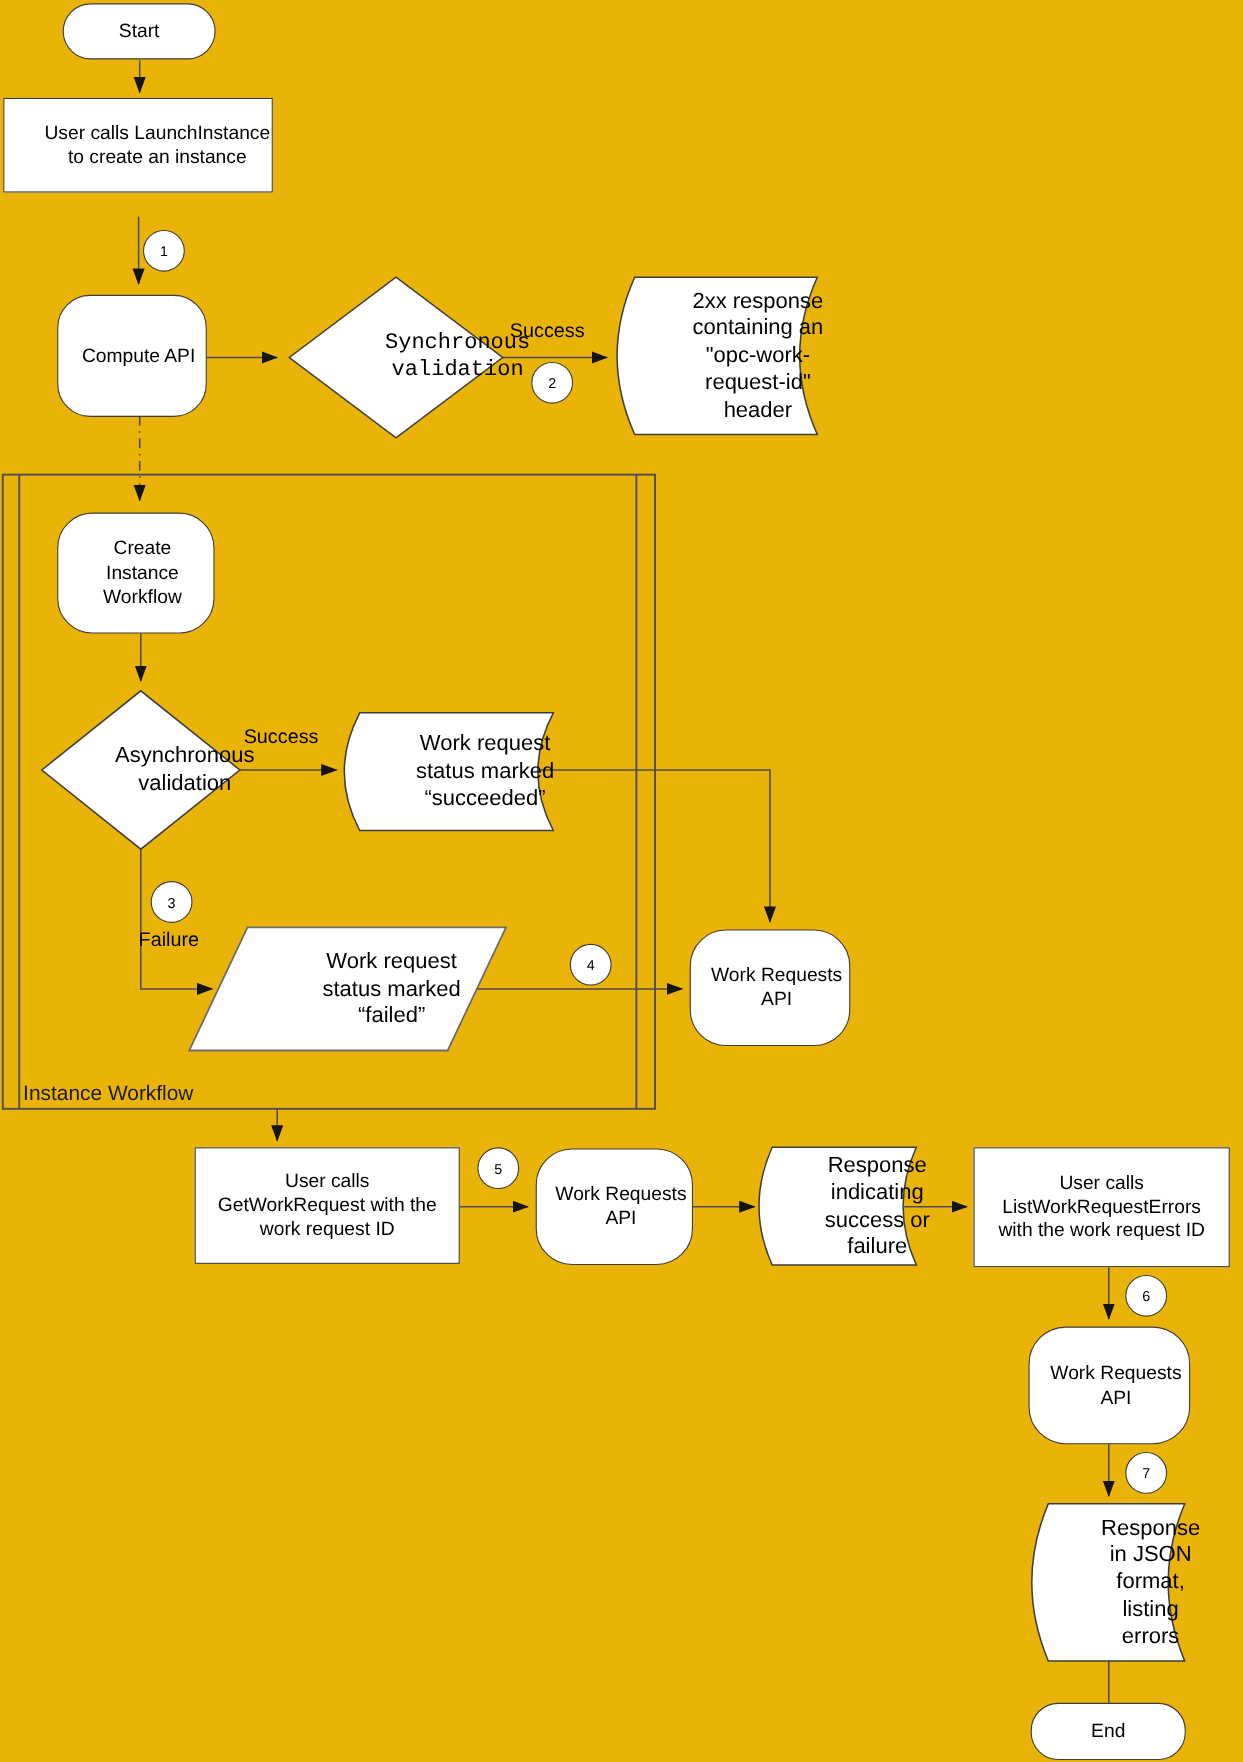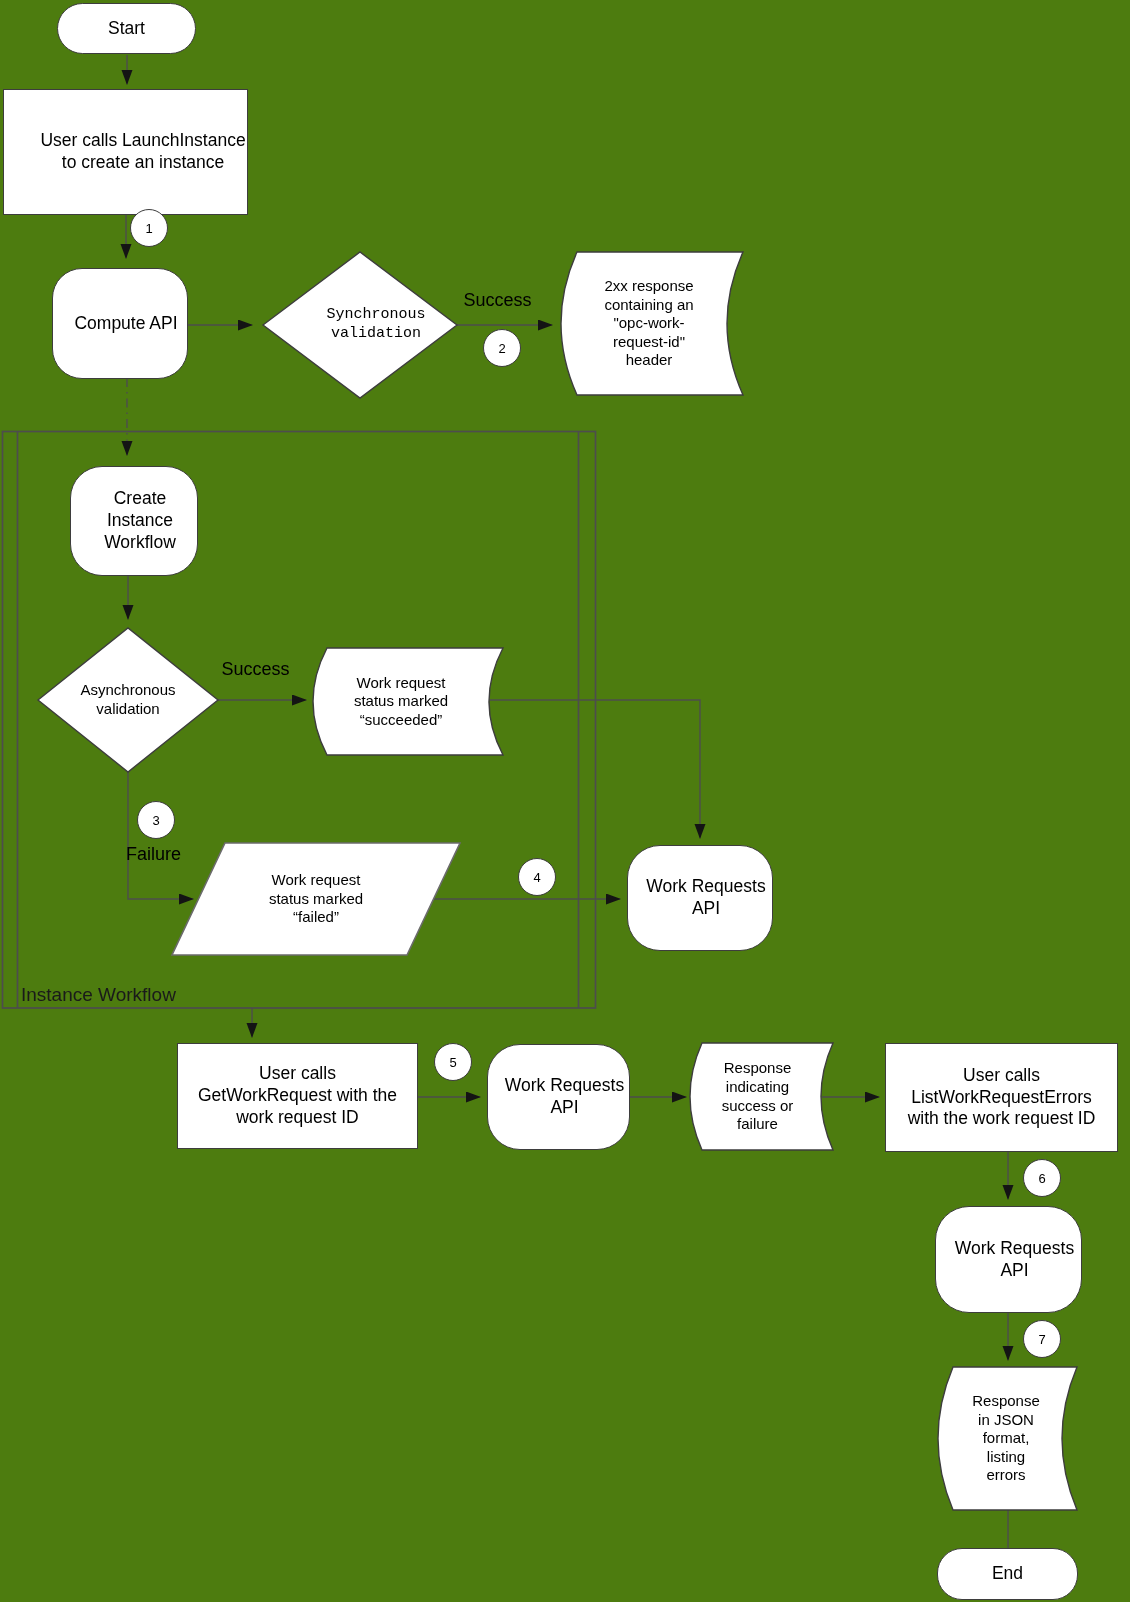--- a/index.html
+++ b/index.html
@@ -1,30 +1,30 @@
 <!DOCTYPE html>
 <html><head>
 <meta charset="utf-8">
 <style>
   html,body { margin:0; padding:0; background:#fff; }
   .canvas {
-    position:relative; width:1130px; height:1602px; background:#4d7c0f;
+    position:relative; width:1130px; height:1602px; background:#eab308;
     font-family:"Liberation Sans", sans-serif; color:#000; overflow:hidden;
   }
   svg.wires { position:absolute; left:0; top:0; z-index:1; }
   .node {
     position:absolute; z-index:2; background:#fff; border:1.5px solid #3d3d3d;
     box-sizing:border-box; display:flex; align-items:center; justify-content:center;
     text-align:center; white-space:pre-line; font-size:17.5px; line-height:1.24;
   }
   .round   { border-radius:32px;padding-left:12px; }
   .stadium { border-radius:27px; }
   .lbl {
     position:absolute; z-index:2; display:flex; align-items:center; justify-content:center;
-    text-align:center; white-space:pre-line; font-size:15px; line-height:1.24;
+    text-align:center; white-space:pre-line; font-size:20px; line-height:1.24;margin-left:40px;
   }
   .edge-lbl { position:absolute; z-index:2; font-size:18px; text-align:center; }
   .container-lbl { position:absolute; z-index:2; font-size:19px; color:#1a1a1a; }
   .num {
     position:absolute; z-index:3; width:38px; height:38px; box-sizing:border-box;
     border:1.3px solid #3d3d3d; border-radius:50%; background:#fff;
     display:flex; align-items:center; justify-content:center; font-size:13px;
   }
 </style>
 </head>
@@ -71,26 +71,26 @@
     <polygon points="225,843 460,843 407,955 172,955" fill="#fff" stroke="#6b6b6b" stroke-width="1.6"></polygon>
 
     <path d="M577,252 L743,252 Q711,323.5 743,395 L577,395 Q545,323.5 577,252 Z" fill="#fff" stroke="#3d3d3d" stroke-width="1.4"></path>
     <path d="M327,648 L503,648 Q475,701.5 503,755 L327,755 Q299,701.5 327,648 Z" fill="#fff" stroke="#3d3d3d" stroke-width="1.4"></path>
     <path d="M702,1043 L833,1043 Q809,1096.5 833,1150 L702,1150 Q678,1096.5 702,1043 Z" fill="#fff" stroke="#3d3d3d" stroke-width="1.4"></path>
     <path d="M953,1367 L1077,1367 Q1047,1438.5 1077,1510 L953,1510 Q923,1438.5 953,1367 Z" fill="#fff" stroke="#3d3d3d" stroke-width="1.4"></path>
   </svg>
 
   <div class="node stadium" style="left:57px; top:3px; width:139px; height:51px;">Start</div>
 
-  <div class="node" style="left:3px; top:89px; width:245px; height:126px;padding-left:35px;">User calls LaunchInstance
+  <div class="node" style="left:3px; top:89px; width:245px; height:86px;padding-left:35px;">User calls LaunchInstance
 to create an instance</div>
 
   <div class="node round" style="left:52px; top:268px; width:136px; height:111px; border-radius:30px;">Compute API</div>
 
-  <div class="node round" style="left:70px; top:466px; width:128px; height:110px;">Create
+  <div class="node round" style="left:52px; top:466px; width:143px; height:110px;">Create
 Instance
 Workflow</div>
 
   <div class="node round" style="left:627px; top:845px; width:146px; height:106px; border-radius:33px;">Work Requests
 API</div>
 
   <div class="node" style="left:177px; top:1043px; width:241px; height:106px;">User calls
 GetWorkRequest with the
 work request ID</div>
 

